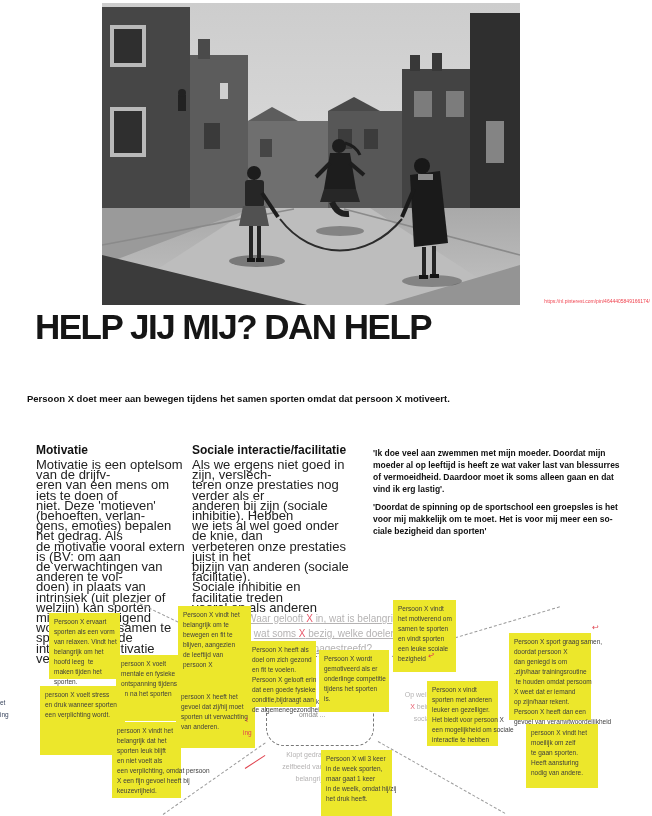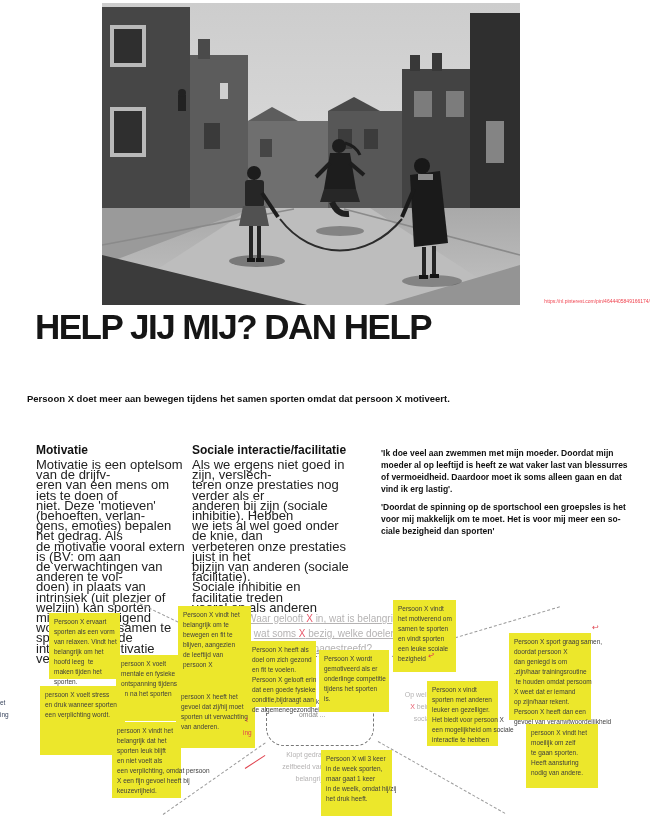--- a/index.html
+++ b/index.html
@@ -17,21 +17,21 @@
             font-size:35px;line-height:37px;letter-spacing:-1.5px;}
   .subtitle{left:27px;top:393px;width:580px;font-weight:bold;font-size:9.5px;color:#111;}
 
   
   .col{top:443px;z-index:2;}
   .col h4{margin:0 0 3px 0;font-size:12px;font-weight:bold;color:#111;}
   .colbody{font-size:13px;line-height:10.2px;color:#222;white-space:pre-line;}
   .col1{left:36px;width:152px;}
   .col2{left:192px;width:160px;}
   .col3{left:365px;width:278px;top:447px;}
-  .col3 p{margin:0 0 6px 16px;font-weight:bold;font-size:8.5px;line-height:12px;
+  .col3 p{margin:0 0 6px 8px;font-weight:bold;font-size:8.5px;line-height:12px;
           white-space:pre-line;color:#111;}
 
   
   .gray{color:#b5b3b3;}
   .redx{color:#e8596b;}
   .prompt{z-index:4;font-size:10px;line-height:15px;text-decoration:underline;}
   .prompt-side{z-index:4;font-size:7px;line-height:12px;}
   .frag{z-index:4;font-size:6.8px;}
   .redfrag{color:#e0434f;z-index:6;font-size:6.5px;}
   .edgefrag{color:#39455e;z-index:6;font-size:6.5px;}

